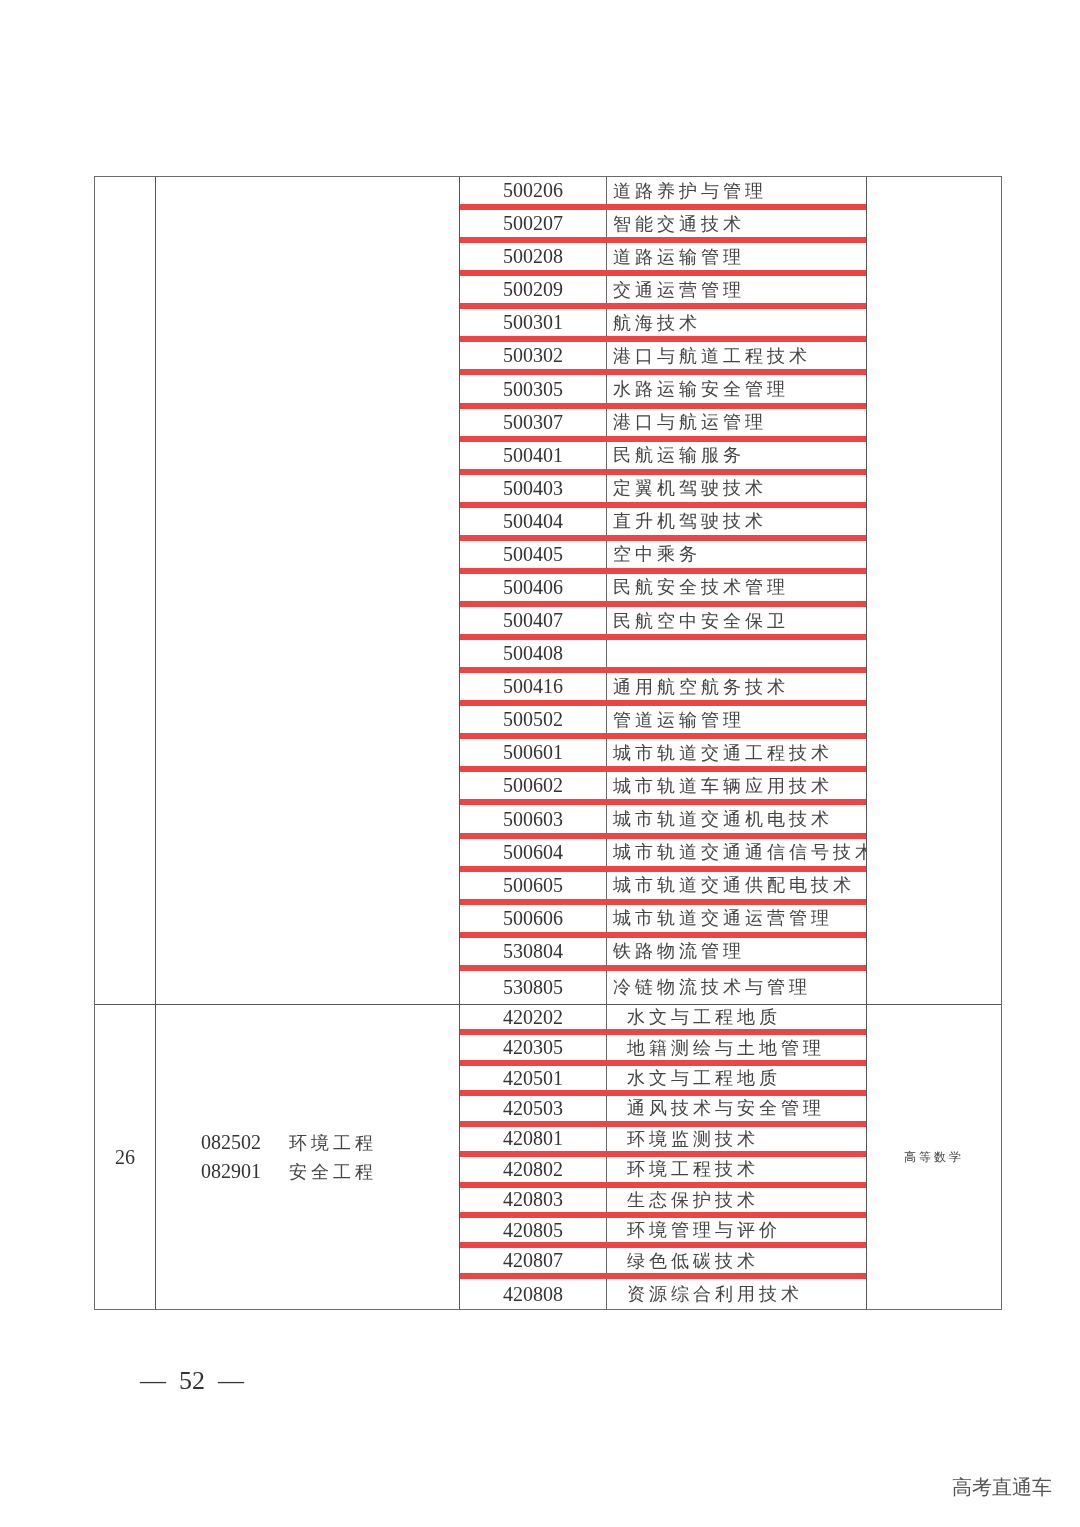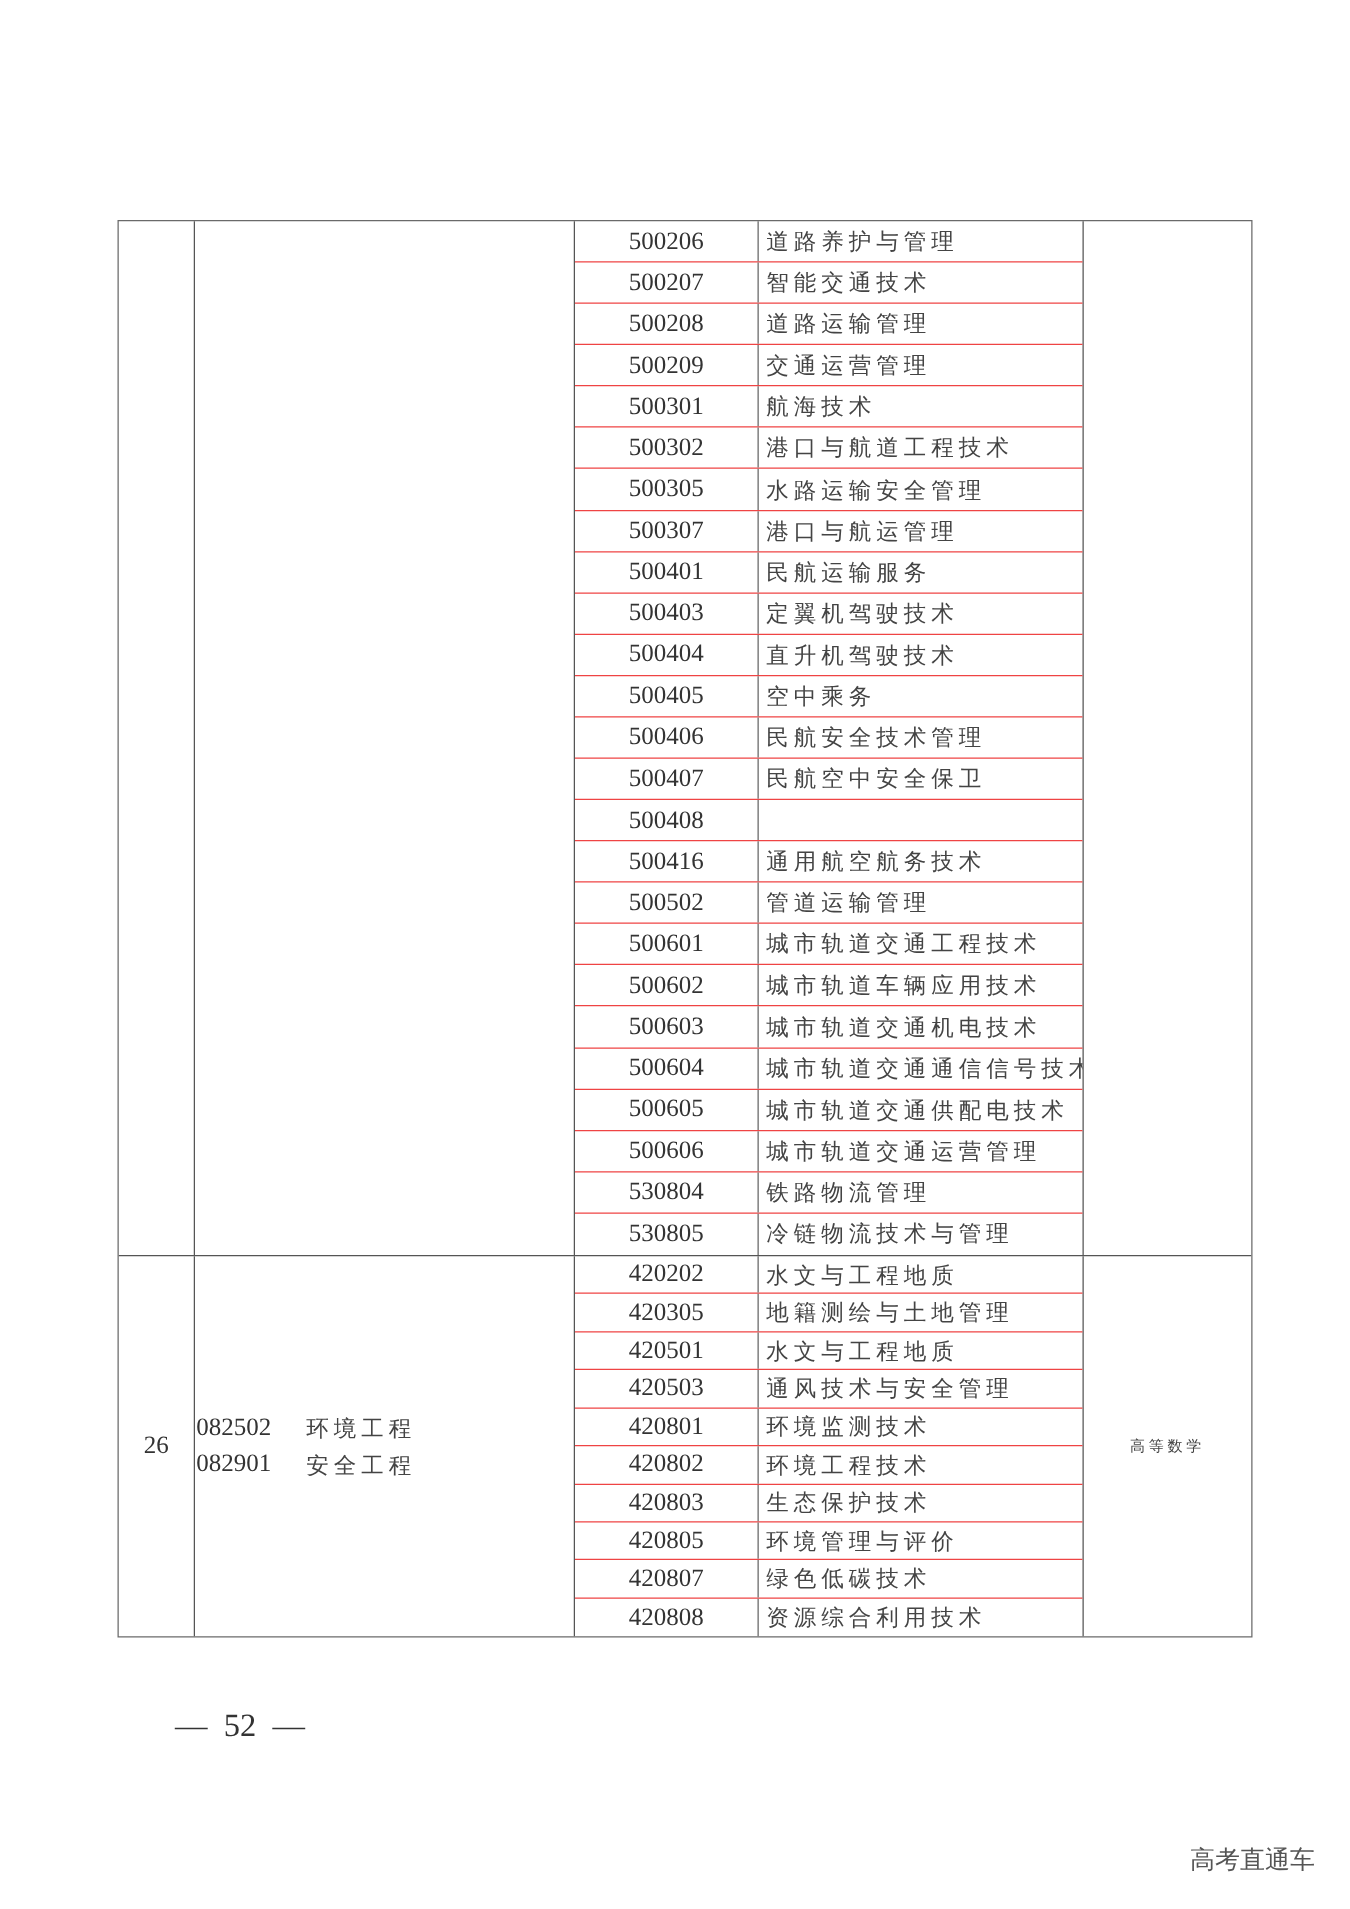--- a/index.html
+++ b/index.html
@@ -10,38 +10,38 @@
   .table {
     position: absolute; left: 94px; top: 176px; width: 908px;
     border: 1.5px solid #6a6a6a; box-sizing: border-box;
   }
   .group { position: relative; display: flex; box-sizing: border-box; }
   .group + .group { border-top: 1.5px solid #555; }
   .c1 { width: 61px; border-right: 1.5px solid #555; box-sizing: border-box; position: relative; }
   .c2 { width: 304px; border-right: 1.5px solid #555; box-sizing: border-box; position: relative; }
   .c34 { width: 407px; border-right: 1.5px solid #555; box-sizing: border-box; }
   .c5 { flex: 1; position: relative; }
-  .row { display: flex; border-bottom: 1px solid #ef4444; box-sizing: border-box; }
+  .row { display: flex; border-bottom: 6px solid #ef4444; box-sizing: border-box; }
   .row:last-child { border-bottom: none; }
   .code {
     width: 147px; border-right: 1px solid #666; box-sizing: border-box;
     text-align: center; font-family: "Liberation Serif", serif; font-size: 20px; color: #333;
     display: flex; align-items: center; justify-content: center;
   }
   .name {
     flex: 1; padding-left: 6px; font-family: "DejaVu Sans", sans-serif; font-size: 18px;
     letter-spacing: 4px; color: #444; display: flex; align-items: center; white-space: nowrap; overflow: hidden;
   }
   .g1 .row { height: 33.08px; }
-  .g2 .row { height: 30.45px; }
+  .g2 .row { height: 30.45px; gap: 14px; }
   .seq {
     position: absolute; top: 50%; left: 0; right: 0; transform: translateY(-50%);
     text-align: center; font-family: "Liberation Serif", serif; font-size: 20px; color: #333;
   }
-  .majors { position: absolute; top: 50%; left: 1px; transform: translateY(-50%); }
+  .majors { position: absolute; top: 50%; left: 1px; transform: translateY(-50%); padding-left: 44px; }
   .major { display: flex; height: 29px; align-items: center; white-space: nowrap; }
   .major .mcode { font-family: "Liberation Serif", serif; font-size: 20px; color: #333; width: 88px; }
   .major .mname { font-family: "DejaVu Sans", sans-serif; font-size: 18px; letter-spacing: 4px; color: #444; }
   .subject {
     position: absolute; top: 50%; left: 0; right: 0; transform: translateY(-50%);
     text-align: center; font-family: "DejaVu Sans", sans-serif; font-size: 12px; letter-spacing: 3px; color: #444;
   }
   .page-number {
     position: absolute; left: 140px; top: 1366px; font-family: "Liberation Serif", serif;
     font-size: 26px; color: #333; white-space: pre;

